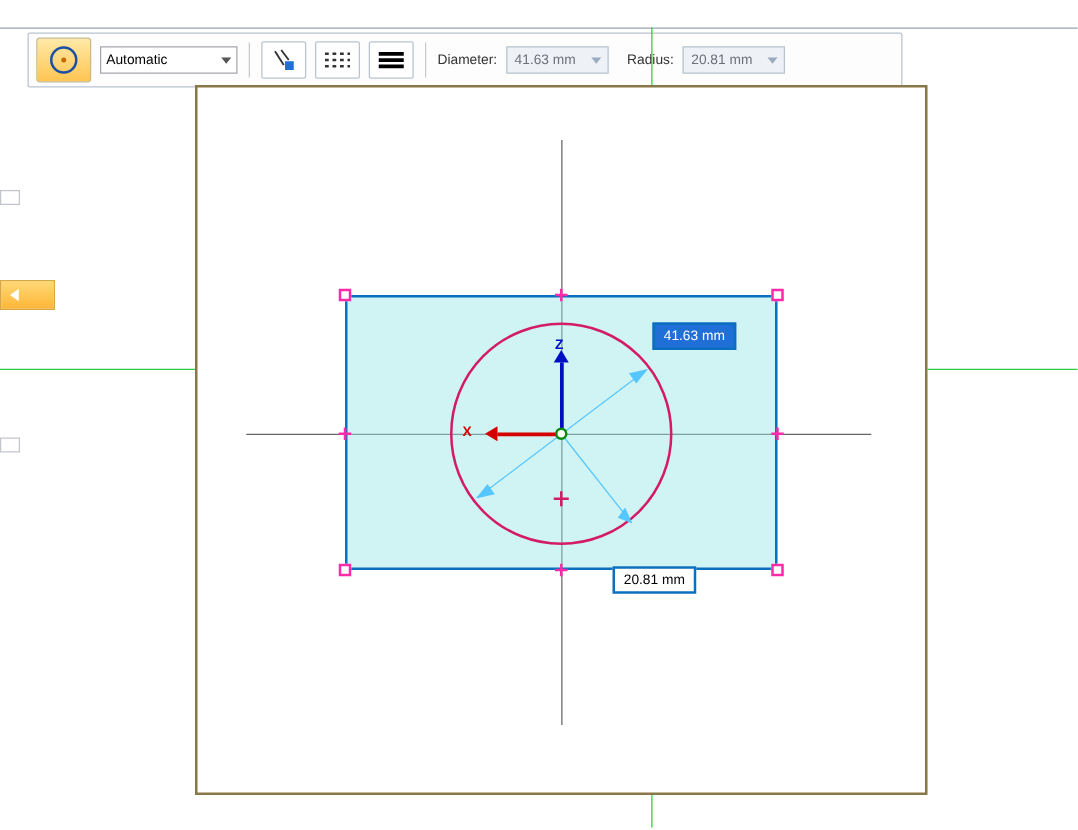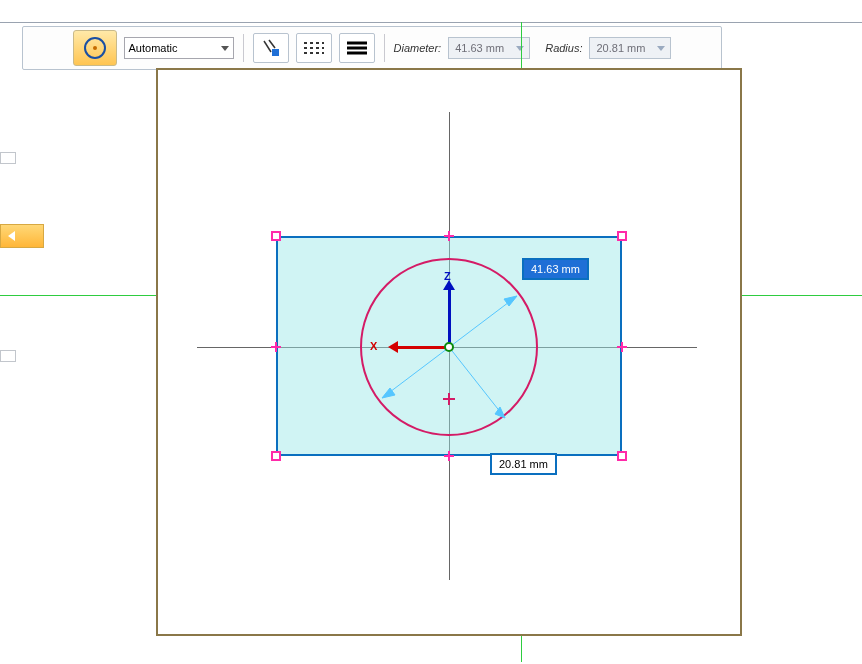--- a/index.html
+++ b/index.html
@@ -21,21 +21,20 @@
     left: 22px;
     width: 700px;
     height: 44px;
     background: #fdfdfd;
     border: 1px solid #b8c3cf;
     border-radius: 2px;
     display: flex;
     align-items: center;
     padding: 3px 6px;
     gap: 7px;
-    justify-content: center;
   }
   .tool-btn {
     width: 44px;
     height: 36px;
     border: 1px solid #c9ba8a;
     border-radius: 3px;
     background: linear-gradient(#ffe9a8, #ffc552);
     display: flex;
     align-items: center;
     justify-content: center;
@@ -70,21 +69,21 @@
     width: 36px;
     height: 30px;
     border: 1px solid #b8c3cf;
     border-radius: 2px;
     background: #fff;
     display: flex;
     align-items: center;
     justify-content: center;
     font-size: 14px;
   }
-  .field-lbl { color: #333; font-style: italic; }
+  .field-lbl { color: #333; }
   .field-box {
     width: 82px;
     height: 22px;
     border: 1px solid #b8c3cf;
     background: #eef1f5;
     color: #6f6f78;
     font-size: 11px;
     padding: 0 18px 0 6px;
     line-height: 20px;
     position: relative;

